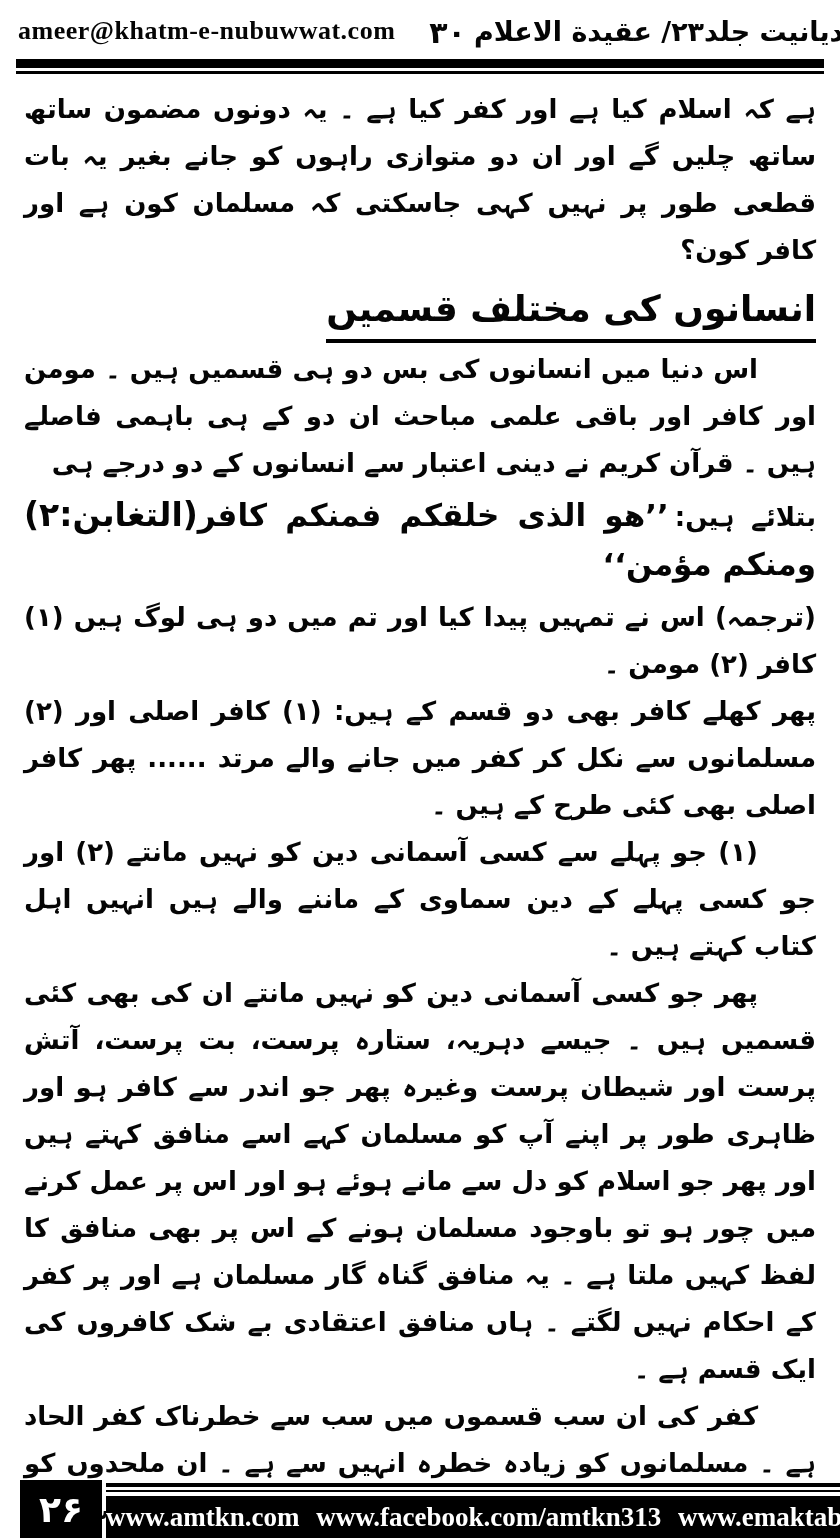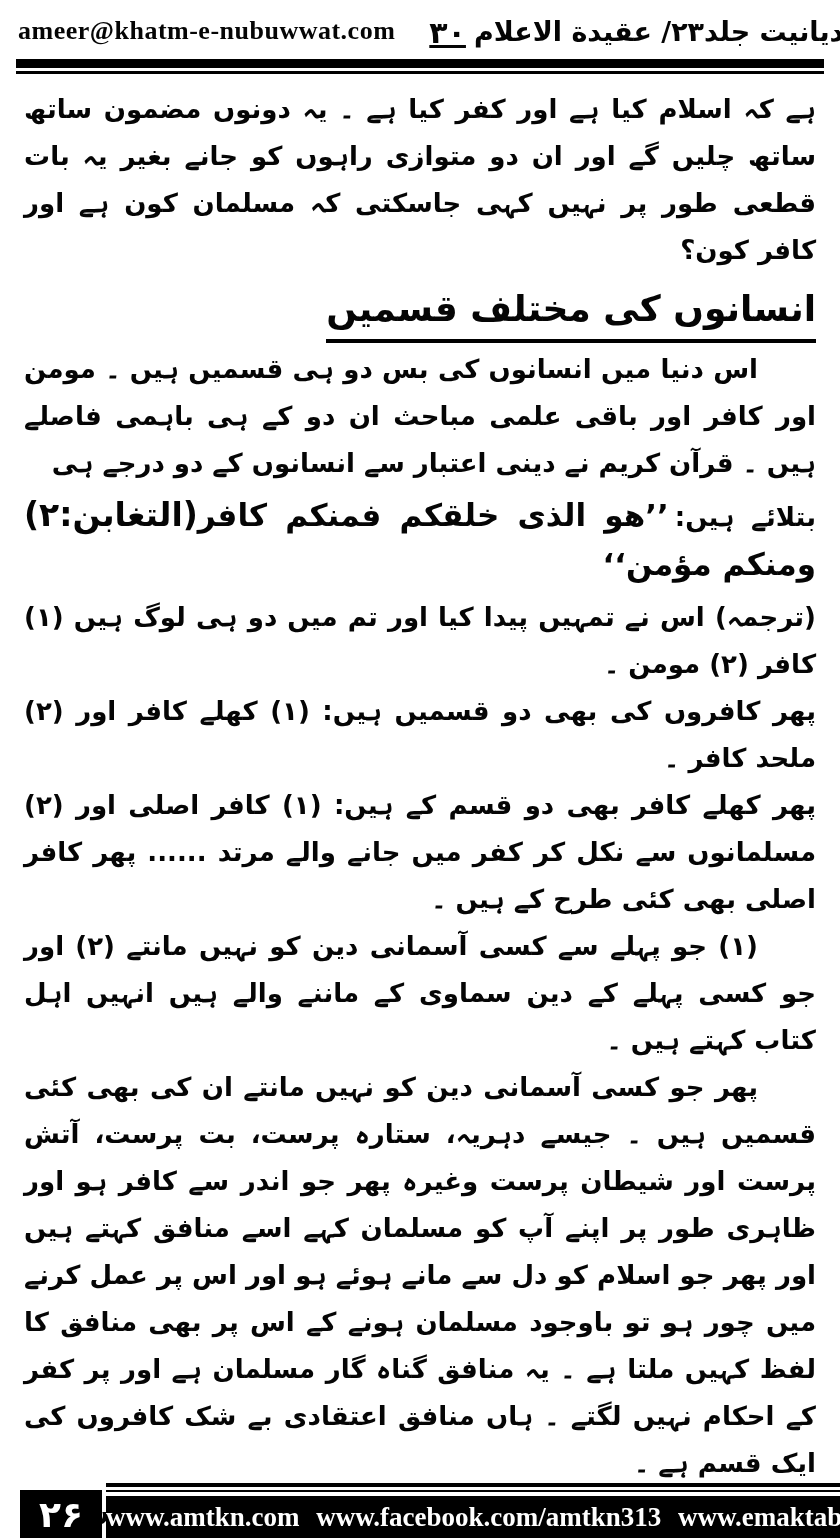--- a/index.html
+++ b/index.html
@@ -26,21 +26,20 @@
     font-weight:bold;
     font-size:26px;
     letter-spacing:.5px;
     white-space:nowrap;
   }
   .page-num-top{
     font-weight:bold;
     font-size:30px;
     margin-left:26px;
     line-height:1.1;
-    text-decoration:underline;
   }
   .book-title{
     margin-left:auto;
     direction:rtl;
     font-weight:bold;
     font-size:27px;
     white-space:nowrap;
   }
   .rule-thick{height:9px;background:#000;margin:10px 16px 0 16px;}
   .rule-thin{height:3px;background:#000;margin:3px 16px 0 16px;}
@@ -84,21 +83,21 @@
   }
   
   .page-footer{
     position:absolute;
     left:0;right:0;bottom:2px;
     display:flex;
     direction:ltr;
     align-items:flex-end;
   }
   .page-num-box{
-    width:82px;height:48px;
+    width:82px;height:58px;
     background:#000;
     color:#fff;
     margin-left:20px;
     display:flex;
     align-items:center;
     justify-content:center;
     font-size:36px;
     font-weight:bold;
     flex:0 0 auto;
   }
@@ -142,21 +141,20 @@
     <h1 class="section-heading"><span class="heading-text">انسانوں کی مختلف قسمیں</span></h1>
 
     <p class="para indent">اس دنیا میں انسانوں کی بس دو ہی قسمیں ہیں ۔ مومن اور کافر اور باقی علمی مباحث ان دو کے ہی باہمی فاصلے ہیں ۔ قرآن کریم نے دینی اعتبار سے انسانوں کے دو درجے ہی</p>
 
     <div class="quote-line">
       <span class="quote-right"><span>بتلائے ہیں:</span><span class="arabic">’’هو الذی خلقکم فمنکم کافر ومنکم مؤمن‘‘</span></span>
       <span class="quote-ref">(التغابن:۲)</span>
     </div>
 
     <p class="para">(ترجمہ) اس نے تمہیں پیدا کیا اور تم میں دو ہی لوگ ہیں (۱) کافر (۲) مومن ۔</p>
-    <p class="para">پھر کافروں کی بھی دو قسمیں ہیں: (۱) کھلے کافر اور (۲) ملحد کافر ۔</p>
     <p class="para">پھر کھلے کافر بھی دو قسم کے ہیں: (۱) کافر اصلی اور (۲) مسلمانوں سے نکل کر کفر میں جانے والے مرتد ...... پھر کافر اصلی بھی کئی طرح کے ہیں ۔</p>
     <p class="para indent">(۱) جو پہلے سے کسی آسمانی دین کو نہیں مانتے (۲) اور جو کسی پہلے کے دین سماوی کے ماننے والے ہیں انہیں اہل کتاب کہتے ہیں ۔</p>
     <p class="para indent">پھر جو کسی آسمانی دین کو نہیں مانتے ان کی بھی کئی قسمیں ہیں ۔ جیسے دہریہ، ستارہ پرست، بت پرست، آتش پرست اور شیطان پرست وغیرہ پھر جو اندر سے کافر ہو اور ظاہری طور پر اپنے آپ کو مسلمان کہے اسے منافق کہتے ہیں اور پھر جو اسلام کو دل سے مانے ہوئے ہو اور اس پر عمل کرنے میں چور ہو تو باوجود مسلمان ہونے کے اس پر بھی منافق کا لفظ کہیں ملتا ہے ۔ یہ منافق گناہ گار مسلمان ہے اور پر کفر کے احکام نہیں لگتے ۔ ہاں منافق اعتقادی بے شک کافروں کی ایک قسم ہے ۔</p>
     <p class="para indent">کفر کی ان سب قسموں میں سب سے خطرناک کفر الحاد ہے ۔ مسلمانوں کو زیادہ خطرہ انہیں سے ہے ۔ ان ملحدوں کو زندیق بھی کہتے ہیں، کفر کے ان مختلف پیرایوں کو سمجھے بغیر کسی کے کافر ہونے کو پوری طرح نہیں سمجھا جاسکتا ۔</p>
 
   </main>
 
   <footer class="page-footer">
     <div class="page-num-box">
         <span>۲۶</span>

